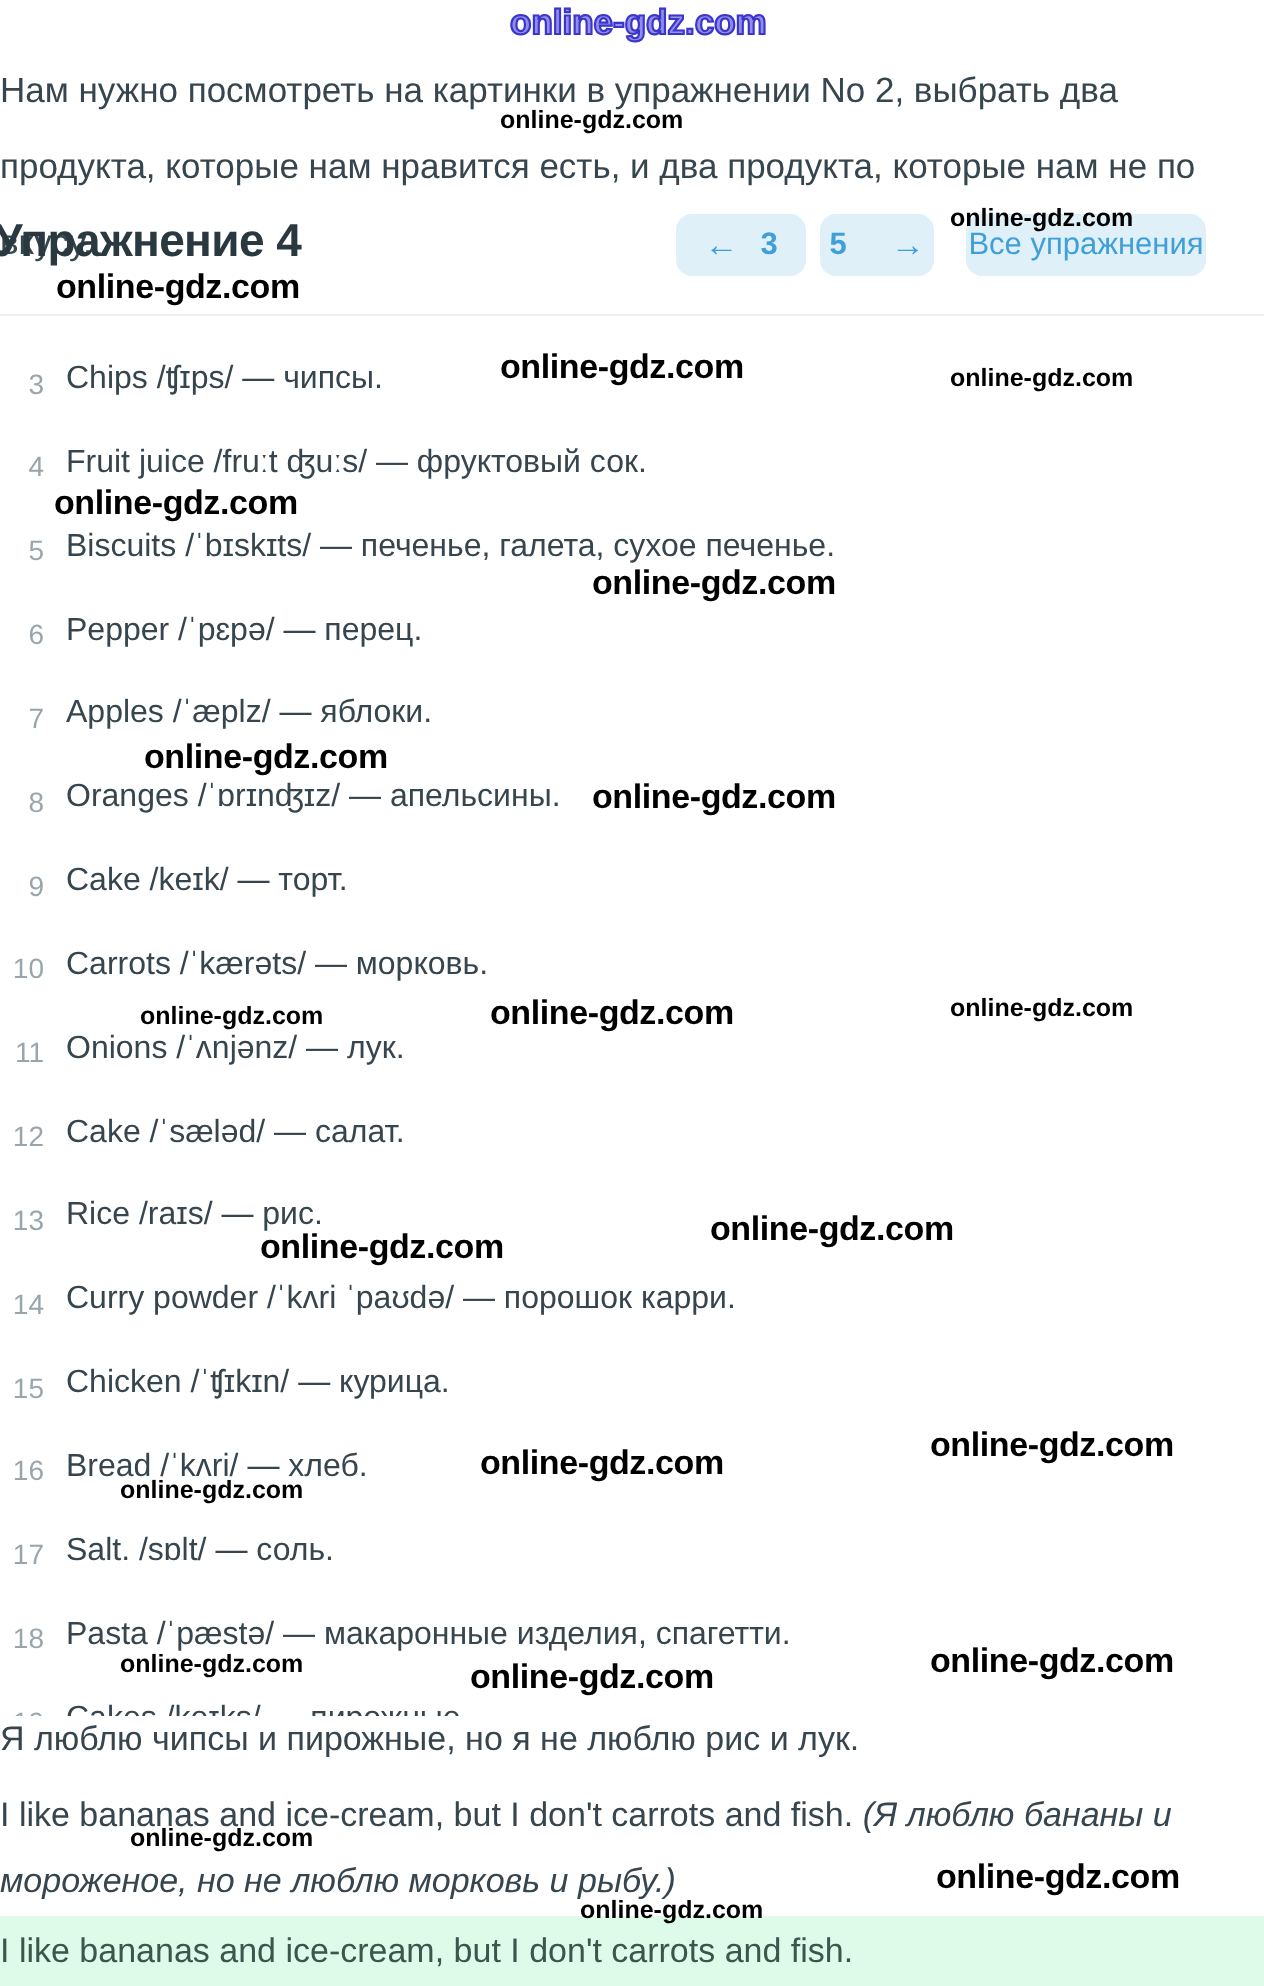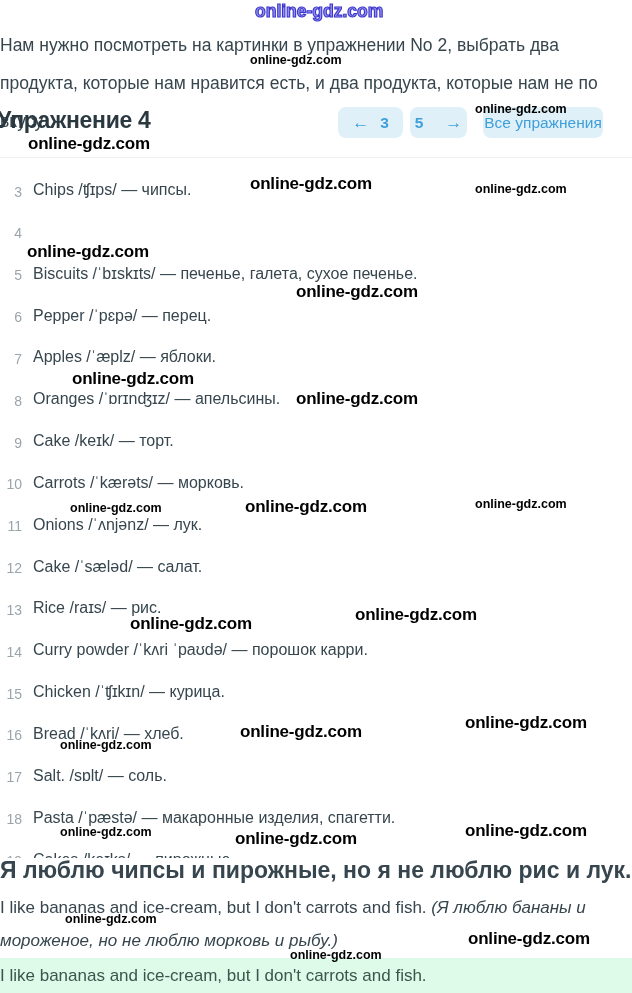--- a/index.html
+++ b/index.html
@@ -56,21 +56,21 @@
   .vocab-row { height: 41.85px; display: flex; align-items: flex-start; }
   .vocab-num {
     flex: none; width: 22px; text-align: right;
     font-size: 14px; color: #9aa5ab; font-weight: 500; padding-top: 2.5px;
   }
   .vocab-text { margin-left: 11px; font-size: 16px; font-weight: 500; color: #37464e; }
 
   .ans-ru {
     position: absolute; top: 858px; left: 0; z-index: 2;
     background: #fff; width: 100%;
-    font-size: 23px; font-weight: 700; line-height: 24px;
+    font-size: 17px; font-weight: 400; line-height: 24px;
   }
   .ans-en {
     position: absolute; top: 891px; left: 0; width: 632px; z-index: 2;
     font-size: 17px; font-weight: 500; line-height: 33px;
   }
   .ans-en .ru-it { font-style: italic; }
 
   .highlight {
     position: absolute; top: 958px; left: 0; width: 100%; height: 35px;
     background: #defae9; display: flex; align-items: center; z-index: 3;
@@ -98,20 +98,21 @@
 
 <div class="divider"></div>
 
 <div class="vocab" id="vocab-list">
     <div class="vocab-row">
       <span class="vocab-num">3</span>
       <span class="vocab-text">Chips /ʧɪps/ — чипсы.</span>
     </div>
     <div class="vocab-row">
       <span class="vocab-num">4</span>
+      <span class="vocab-text">Fruit juice /fruːt ʤuːs/ — фруктовый сок.</span>
     </div>
     <div class="vocab-row">
       <span class="vocab-num">5</span>
       <span class="vocab-text">Biscuits /ˈbɪskɪts/ — печенье, галета, сухое печенье.</span>
     </div>
     <div class="vocab-row">
       <span class="vocab-num">6</span>
       <span class="vocab-text">Pepper /ˈpɛpə/ — перец.</span>
     </div>
     <div class="vocab-row">

